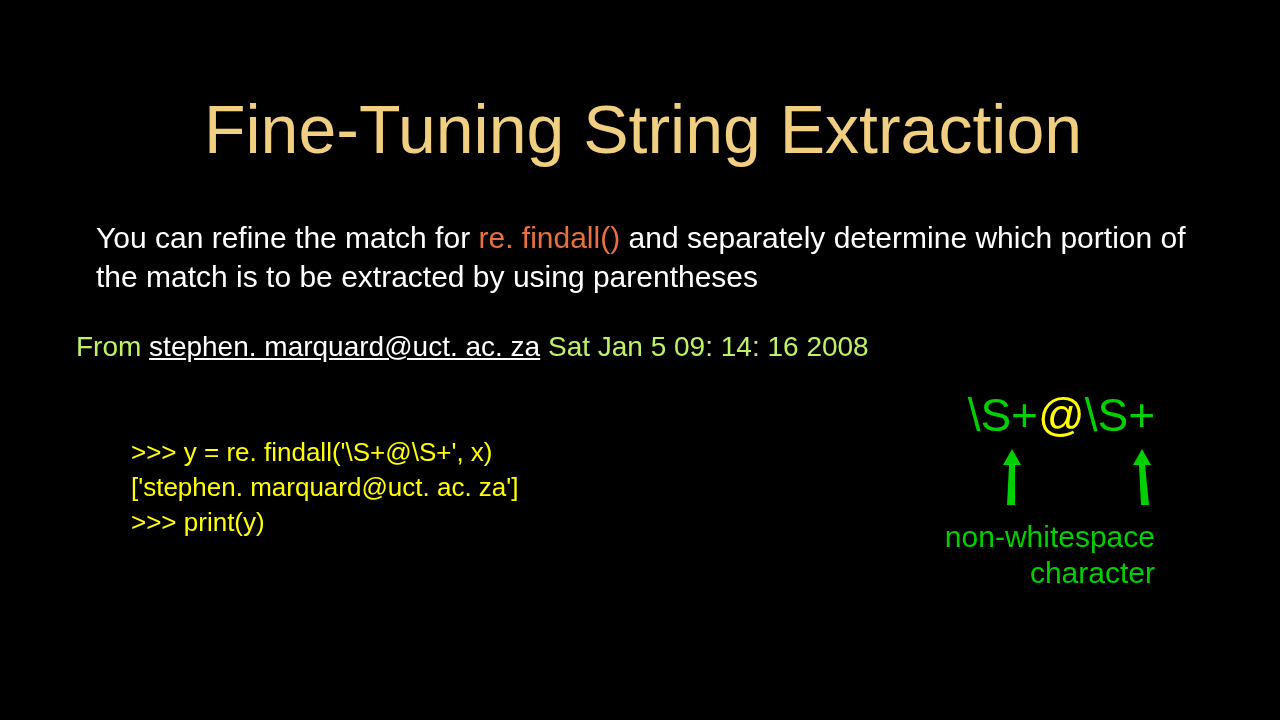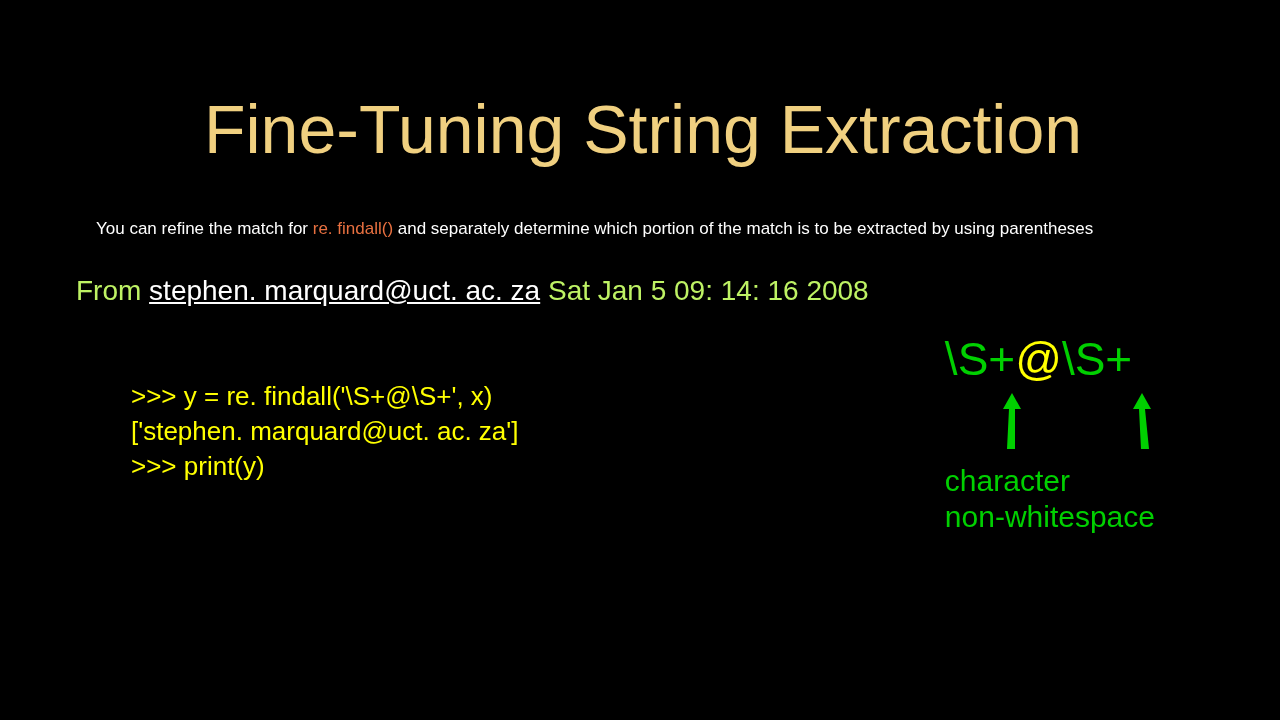--- a/index.html
+++ b/index.html
@@ -18,21 +18,21 @@
     }
     .title {
       color: #f0d080;
       font-size: 68px;
       text-align: center;
       margin-bottom: 50px;
       font-weight: normal;
     }
     .description {
       color: #fff;
-      font-size: 17px;
+      font-size: 30px;
       line-height: 1.3;
       margin-left: 20px;
       margin-bottom: 35px;
     }
     .desc-highlight {
       color: #e87040;
     }
     .example-input {
       font-size: 28px;
       margin-bottom: 55px;
@@ -48,21 +48,21 @@
       display: inline-block;
       vertical-align: top;
       margin-top: 17px;
     }
     .lower-area {
       display: flex;
       justify-content: space-between;
       align-items: flex-start;
     }
     .diagram {
-      text-align: left;
+      text-align: right;
       margin-right: 55px;
       margin-top: -30px;
     }
     .regex-pattern {
       font-size: 46px;
       white-space: nowrap;
     }
     .regex-green { color: #00d000; }
     .regex-yellow { color: #ffff00; }
     .arrows {
@@ -118,18 +118,18 @@
           </svg>
         </div>
         <div class="arrow arrow-right">
           <svg viewBox="0 0 30 60">
             <path d="M 15 2 L 6 18 L 12 18 L 14 58 L 22 58 L 18 18 L 24 18 Z" fill="#00d000"></path>
           </svg>
         </div>
       </div>
 
       <div class="annotation">
+        <div>non-whitespace</div>
         <div>character</div>
-        <div>non-whitespace</div>
       </div>
     </div>
   </div>
 </div>
 
 </body></html>

